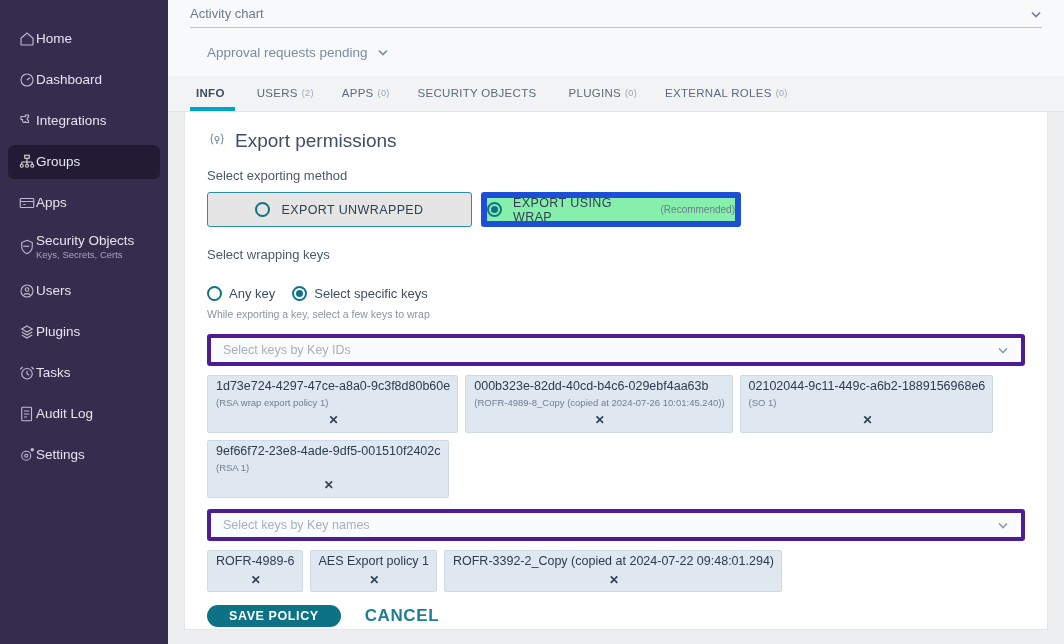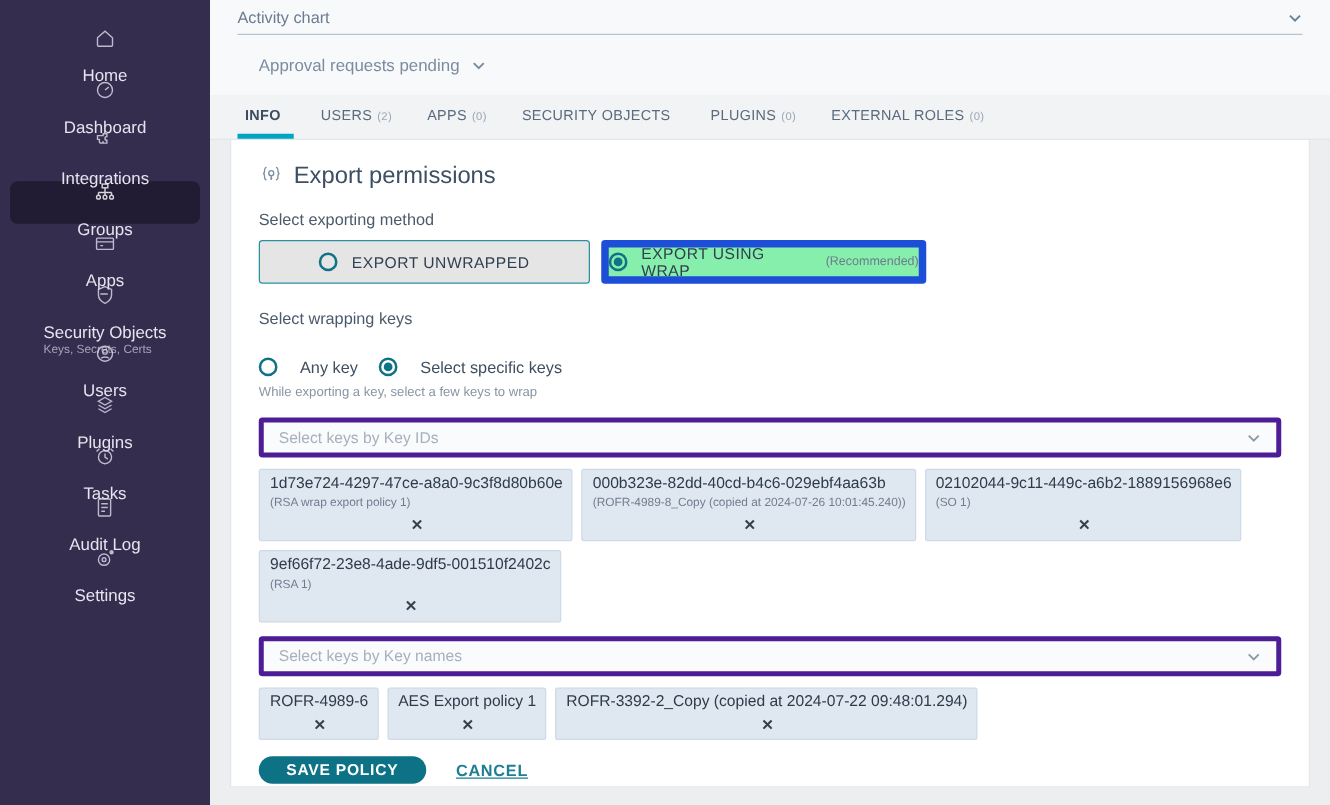--- a/index.html
+++ b/index.html
@@ -11,25 +11,25 @@
   }
   .app { display: flex; width: 1064px; height: 644px; }
 
   
   .sidebar {
     width: 168px; flex: 0 0 168px;
     background: #342d4e;
     padding-top: 22px;
   }
   .nav-item {
-    display: flex; align-items: center; gap: 13px;
+    display: flex; align-items: center; 
     height: 34px; margin: 0 8px 7px 8px;
     padding: 0 10px; border-radius: 6px;
     color: #e6e4ef; font-size: 13.5px;
-    cursor: pointer; user-select: none; flex-direction: column;
+    cursor: pointer; user-select: none;
   }
   .nav-item.two-line { height: 40px; align-items: center; }
   .nav-item.active { background: #211c33; }
   .nav-ico { width: 18px; height: 18px; flex: 0 0 18px; opacity: .82; }
   .nav-ico svg { display: block; width: 18px; height: 18px; }
   .nav-txt { line-height: 1.15; }
   .nav-sub { font-size: 9.5px; color: #a9a3bd; margin-top: 1px; }
 
   
   .main { flex: 1; display: flex; flex-direction: column; background: #f4f5f7; }
@@ -102,21 +102,21 @@
   .radio {
     width: 15px; height: 15px; border-radius: 50%;
     border: 2px solid #0f7285; flex: 0 0 15px;
     display: flex; align-items: center; justify-content: center;
   }
   .radio.on::after {
     content: ""; width: 7px; height: 7px; border-radius: 50%; background: #0f7285;
   }
 
   .radio-row { display: flex; align-items: center; gap: 9px; margin-bottom: 7px; }
-  .radio-opt { display: flex; align-items: center; gap: 18px; cursor: pointer; margin-right: 8px; }
+  .radio-opt { display: flex; align-items: center; gap: 7px; cursor: pointer; margin-right: 8px; }
   .radio-opt span { font-size: 13px; color: #3f4f60; }
   .hint { font-size: 10.5px; color: #8795a5; margin-bottom: 14px; }
 
   .field {
     height: 32px; border: 4px solid #4c1d95; border-radius: 3px;
     background: #fafbfc; display: flex; align-items: center;
     justify-content: space-between; padding: 0 12px;
     font-size: 12.5px; color: #a6b1bd; cursor: pointer;
     margin-bottom: 9px;
   }
@@ -136,22 +136,22 @@
   }
 
   .actions { display: flex; align-items: center; gap: 18px; margin-top: 13px; }
   .btn-save {
     background: #0d7285; color: #fff; border: none; border-radius: 16px;
     height: 22px; padding: 0 22px; font-size: 12.5px; letter-spacing: .6px;
     font-family: inherit; font-weight: bold; cursor: pointer;
   }
   .btn-cancel {
     background: none; border: none; color: #1d7f93;
-    font-size: 13px; letter-spacing: .6px; font-weight: bold;
-    font-family: inherit; cursor: pointer; padding: 0 6px; text-decoration: underline;
+    font-size: 17px; letter-spacing: .6px; font-weight: bold;
+    font-family: inherit; cursor: pointer; padding: 0 6px;
   }
 </style>
 </head>
 <body>
 
 <div class="app">
 
   <nav class="sidebar">
     <div class="nav-item">
       <span class="nav-ico">

